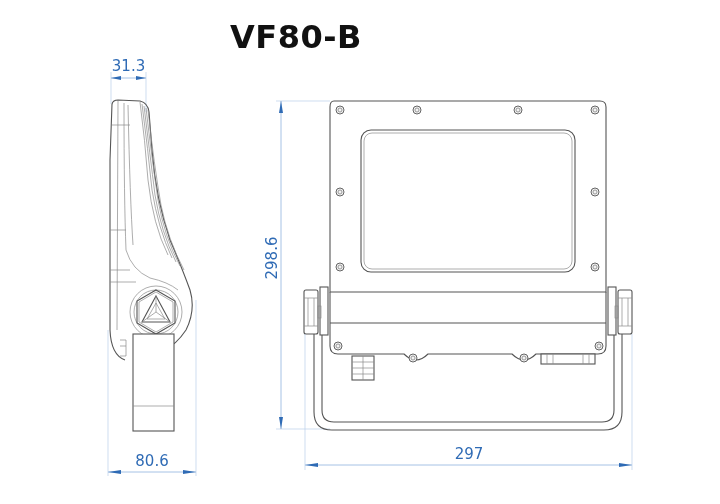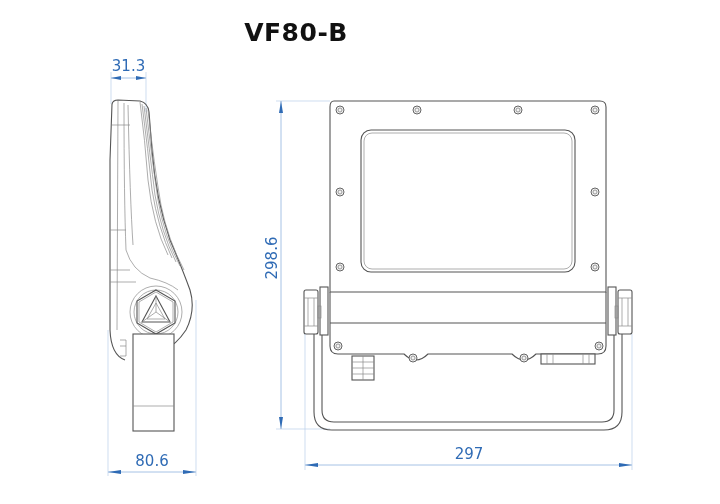--- a/index.html
+++ b/index.html
@@ -1,17 +1,17 @@
 <!DOCTYPE html>
 <html><head>
   <meta charset="utf-8">
   <style>
     html, body { margin: 0; padding: 0; background: #ffffff; }
     body { width: 720px; height: 504px; position: relative; overflow: hidden; font-family: "Liberation Sans", sans-serif; }
-    .title { position: absolute; left: 0; width: 592px; top: 18px; text-align: center; font-size: 25px; font-weight: bold; color: #111111; letter-spacing: 0.5px; font-family: "DejaVu Sans", sans-serif; }
+    .title { position: absolute; left: 0; width: 592px; top: 18px; text-align: center; font-size: 32px; font-weight: bold; color: #111111; letter-spacing: 0.5px; font-family: "DejaVu Sans", sans-serif; }
     svg.drawing { position: absolute; left: 0; top: 0; }
     .dim-text { font-family: "DejaVu Sans", sans-serif; font-size: 15px; fill: #2f6bb5; }
     .dimline { stroke: #8fb3de; stroke-width: 0.8; fill: none; }
     .ext { stroke: #b9cfea; stroke-width: 0.7; fill: none; }
     .arrow { fill: #2f6bb5; }
     .ol { stroke: #555; stroke-width: 1.1; fill: none; }
     .ol-thin { stroke: #8a8a8a; stroke-width: 0.7; fill: none; }
     .ol-fill { stroke: #555; stroke-width: 1.1; fill: #ffffff; }
     .screw-o { stroke: #555; stroke-width: 0.9; fill: #f3f3f3; }
     .screw-i { stroke: #777; stroke-width: 0.7; fill: none; }

